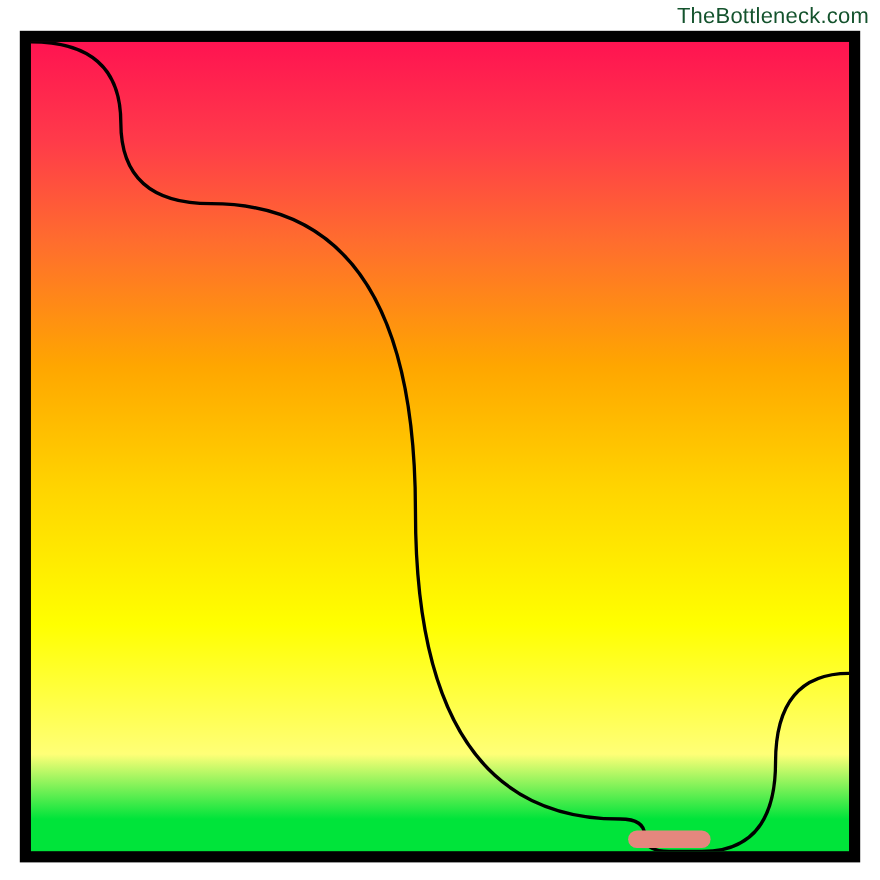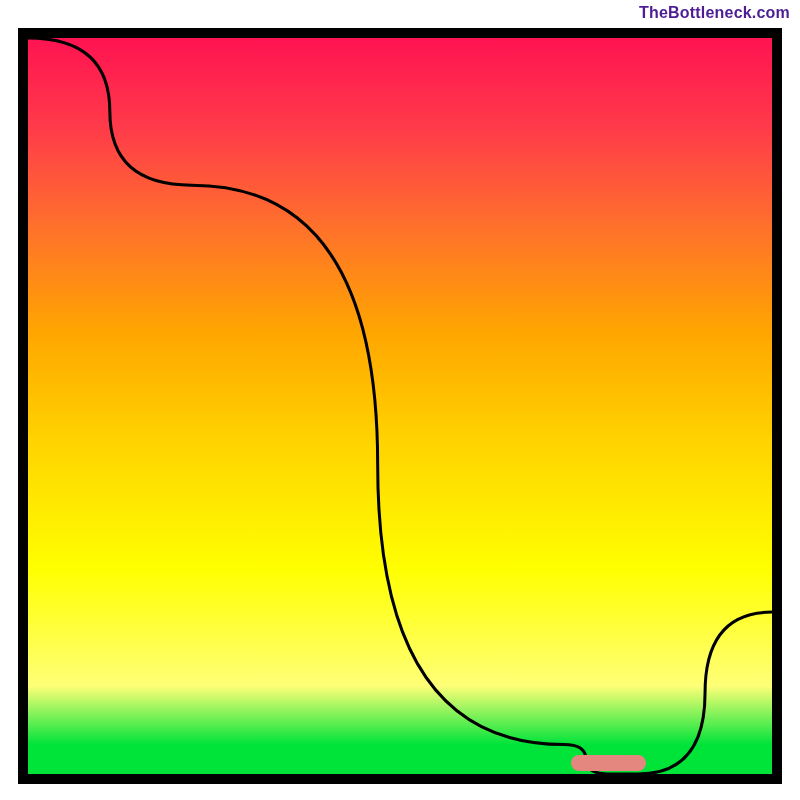--- a/index.html
+++ b/index.html
@@ -12,23 +12,23 @@
   }
   .container {
     position: relative;
     width: 800px;
     height: 800px;
   }
   .watermark {
     position: absolute;
     top: 4px;
     right: 10px;
-    font-size: 16px;
-    font-weight: bold;
-    color: #4c1d95;
+    font-size: 20px;
+    font-weight: normal;
+    color: #14532d;
     letter-spacing: 0.2px;
     z-index: 10;
   }
   .plot-outer {
     position: absolute;
     left: 18px;
     top: 28px;
     width: 764px;
     height: 756px;
     background: #000000;

